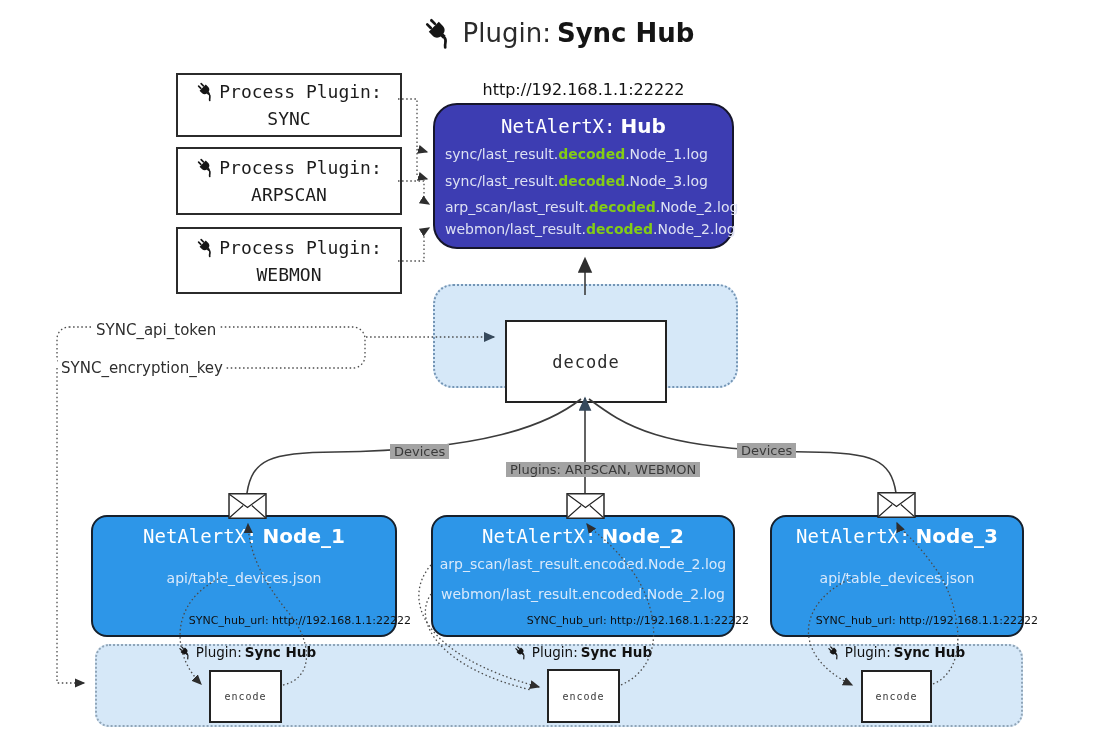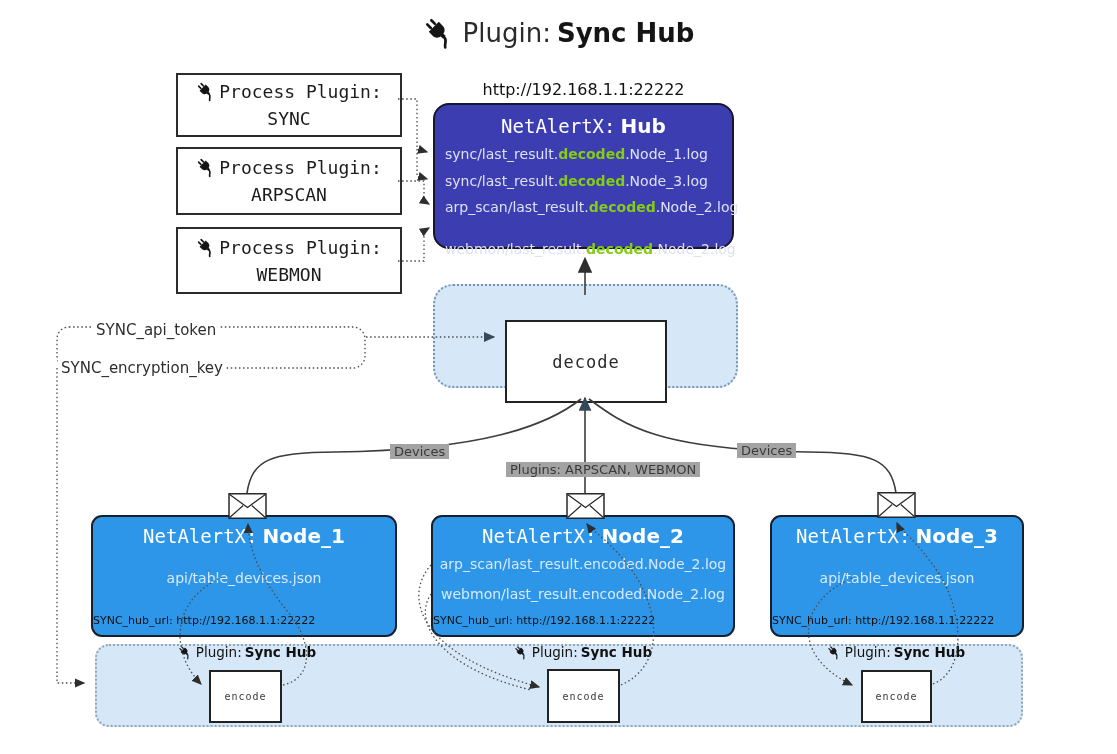--- a/index.html
+++ b/index.html
@@ -17,57 +17,57 @@
   
   .pp-box{left:176px;width:222px;background:#fff;border:2px solid #2b2b2b;
           display:flex;flex-direction:column;align-items:center;justify-content:center;
           font-size:18px;color:#1c1c1c;line-height:1.5;}
   .pp-line1{display:flex;align-items:center;gap:2px;}
   .plug-small{width:21px;height:21px;}
 
   
   .hub-url{left:433px;top:80px;width:301px;text-align:center;font-size:16px;color:#111;}
   .hub{left:433px;top:103px;width:301px;height:146px;background:#3d3db2;border:2px solid #16162c;
-       border-radius:16px;box-sizing:border-box;}
+       border-radius:24px;box-sizing:border-box;}
   .hub-title{position:absolute;top:9px;left:0;width:100%;text-align:center;color:#fff;}
   .hub-title .mono{font-size:19px;}
   .hub-title .bold-name{font-size:20px;font-weight:bold;}
   .hub-line{position:absolute;left:10px;font-size:14px;color:#dde1f3;white-space:nowrap;}
   .hub-line b{color:#84cc16;}
-  .hl0{top:41px;} .hl1{top:68px;} .hl2{top:94px;} .hl3{top:116px;margin-top:20px;}
+  .hl0{top:41px;} .hl1{top:68px;} .hl2{top:94px;} .hl3{top:116px;}
 
   
   .tok{background:#fff;font-size:15px;color:#2e2e2e;padding:0 3px;z-index:6;white-space:nowrap;}
   .tok-api{left:93px;top:321px;}
   .tok-enc{left:58px;top:359px;}
 
   
   .decode-panel{left:433px;top:284px;width:305px;height:104px;background:#d6e8f8;
                 border:2px dotted #7495b5;border-radius:20px;box-sizing:border-box;}
   .decode-box{left:505px;top:295px;width:162px;height:83px;background:#fff;border:2px solid #222;
               box-sizing:border-box;display:flex;align-items:center;justify-content:center;
               font-size:17px;color:#2b2b2b;letter-spacing:1px;margin-top:25px;}
 
   
   .edge-label{background:#a3a3a3;font-size:13px;color:#3a3a3a;padding:0 4px;z-index:6;white-space:nowrap;}
   .el-left{left:390px;top:444px;}
   .el-mid{left:506px;top:462px;}
   .el-right{left:737px;top:443px;}
 
   
-  .node{top:515px;height:122px;background:#2d96e8;border:2px solid #16202c;border-radius:11px;
+  .node{top:515px;height:122px;background:#2d96e8;border:2px solid #16202c;border-radius:16px;
         box-sizing:border-box;}
   .node1{left:91px;width:306px;} .node2{left:431px;width:304px;padding-left:27px;} .node3{left:770px;width:254px;padding-left:48px;}
   .node-title{position:absolute;top:7px;left:0;width:100%;text-align:center;color:#fff;white-space:nowrap;}
   .node-title .mono{font-size:19px;}
   .node-title .bold-name{font-size:20px;font-weight:bold;}
   .node-line{position:absolute;left:0;width:100%;text-align:center;font-size:14px;color:#d9e9fb;white-space:nowrap;}
   .n-single{top:53px;}
   .n-l0{top:39px;} .n-l1{top:69px;}
-  .node-huburl{position:absolute;bottom:8px;left:0;width:100%;text-align:left;font-size:11px;color:#101010;}
+  .node-huburl{position:absolute;bottom:8px;left:16px;width:100%;text-align:right;font-size:11px;color:#101010;}
 
   
   .bottom-panel{left:95px;top:644px;width:928px;height:83px;background:#d6e8f8;
                 border:2px dotted #90a5b8;border-radius:14px;box-sizing:border-box;}
   .enc-label{top:644px;width:170px;display:flex;align-items:center;justify-content:center;gap:3px;
              font-size:13.5px;color:#111;z-index:4;}
   .enc-label .bold-name{font-weight:bold;}
   .encl1{left:162px;} .encl2{left:498px;} .encl3{left:811px;}
   .plug-tiny{width:15px;height:15px;}
   .encode-box{background:#fff;border:2px solid #222;box-sizing:border-box;display:flex;align-items:center;

